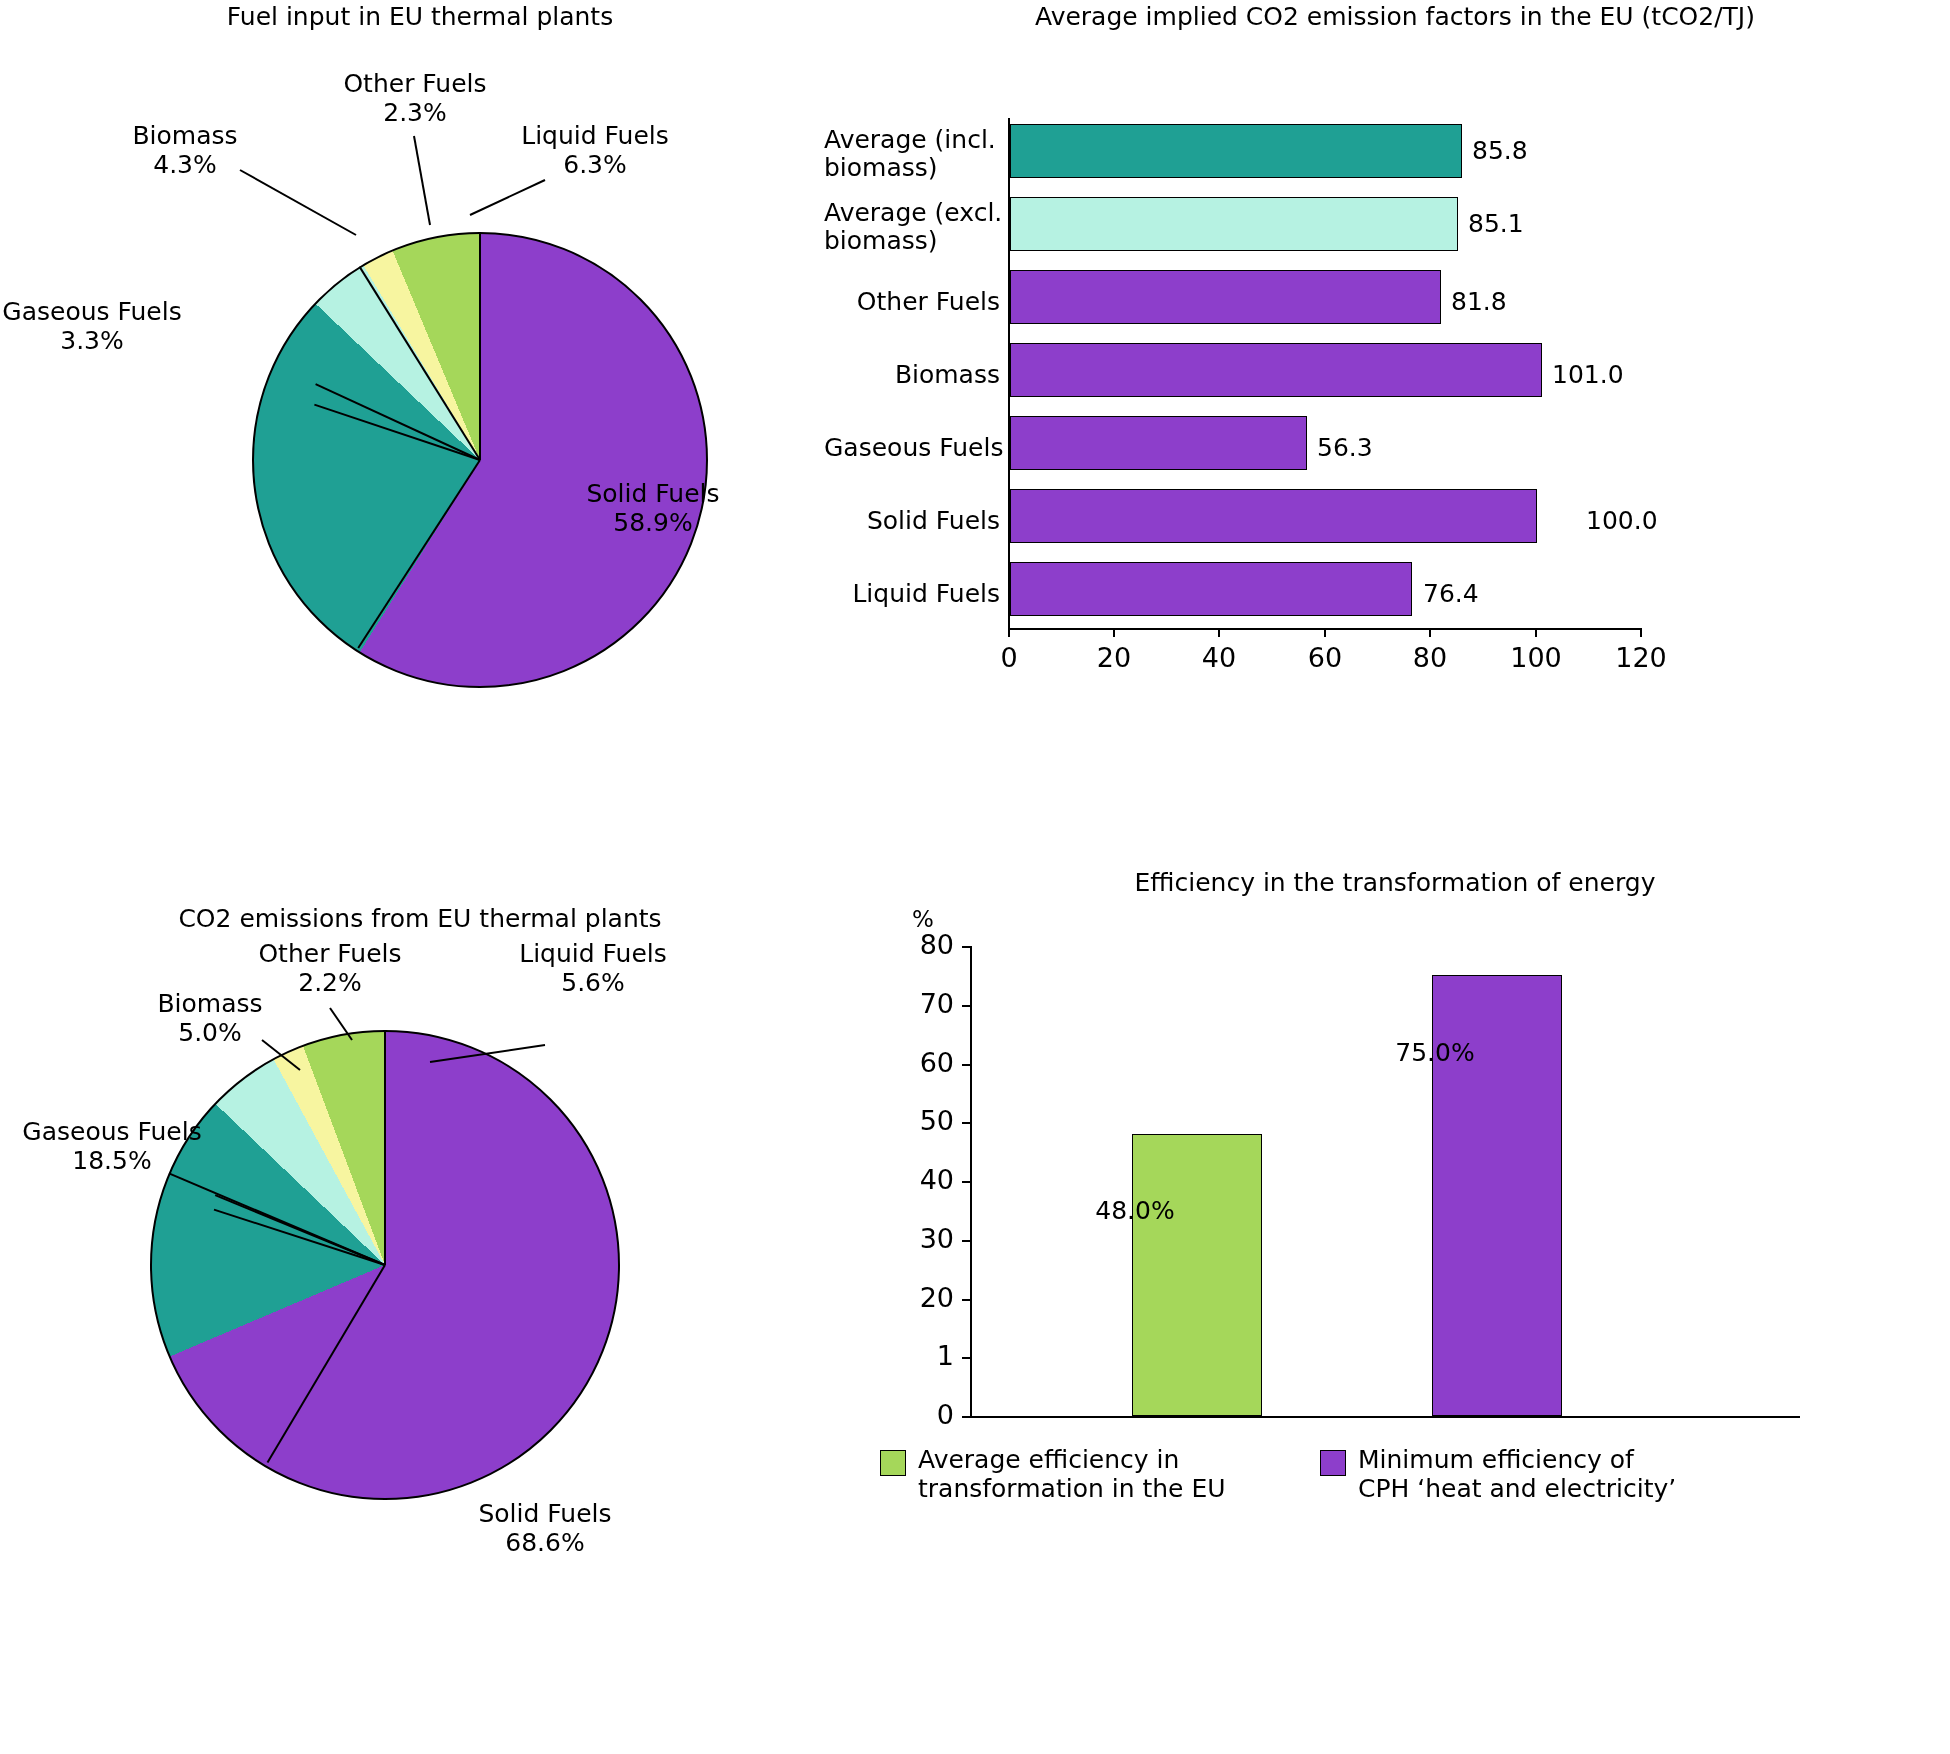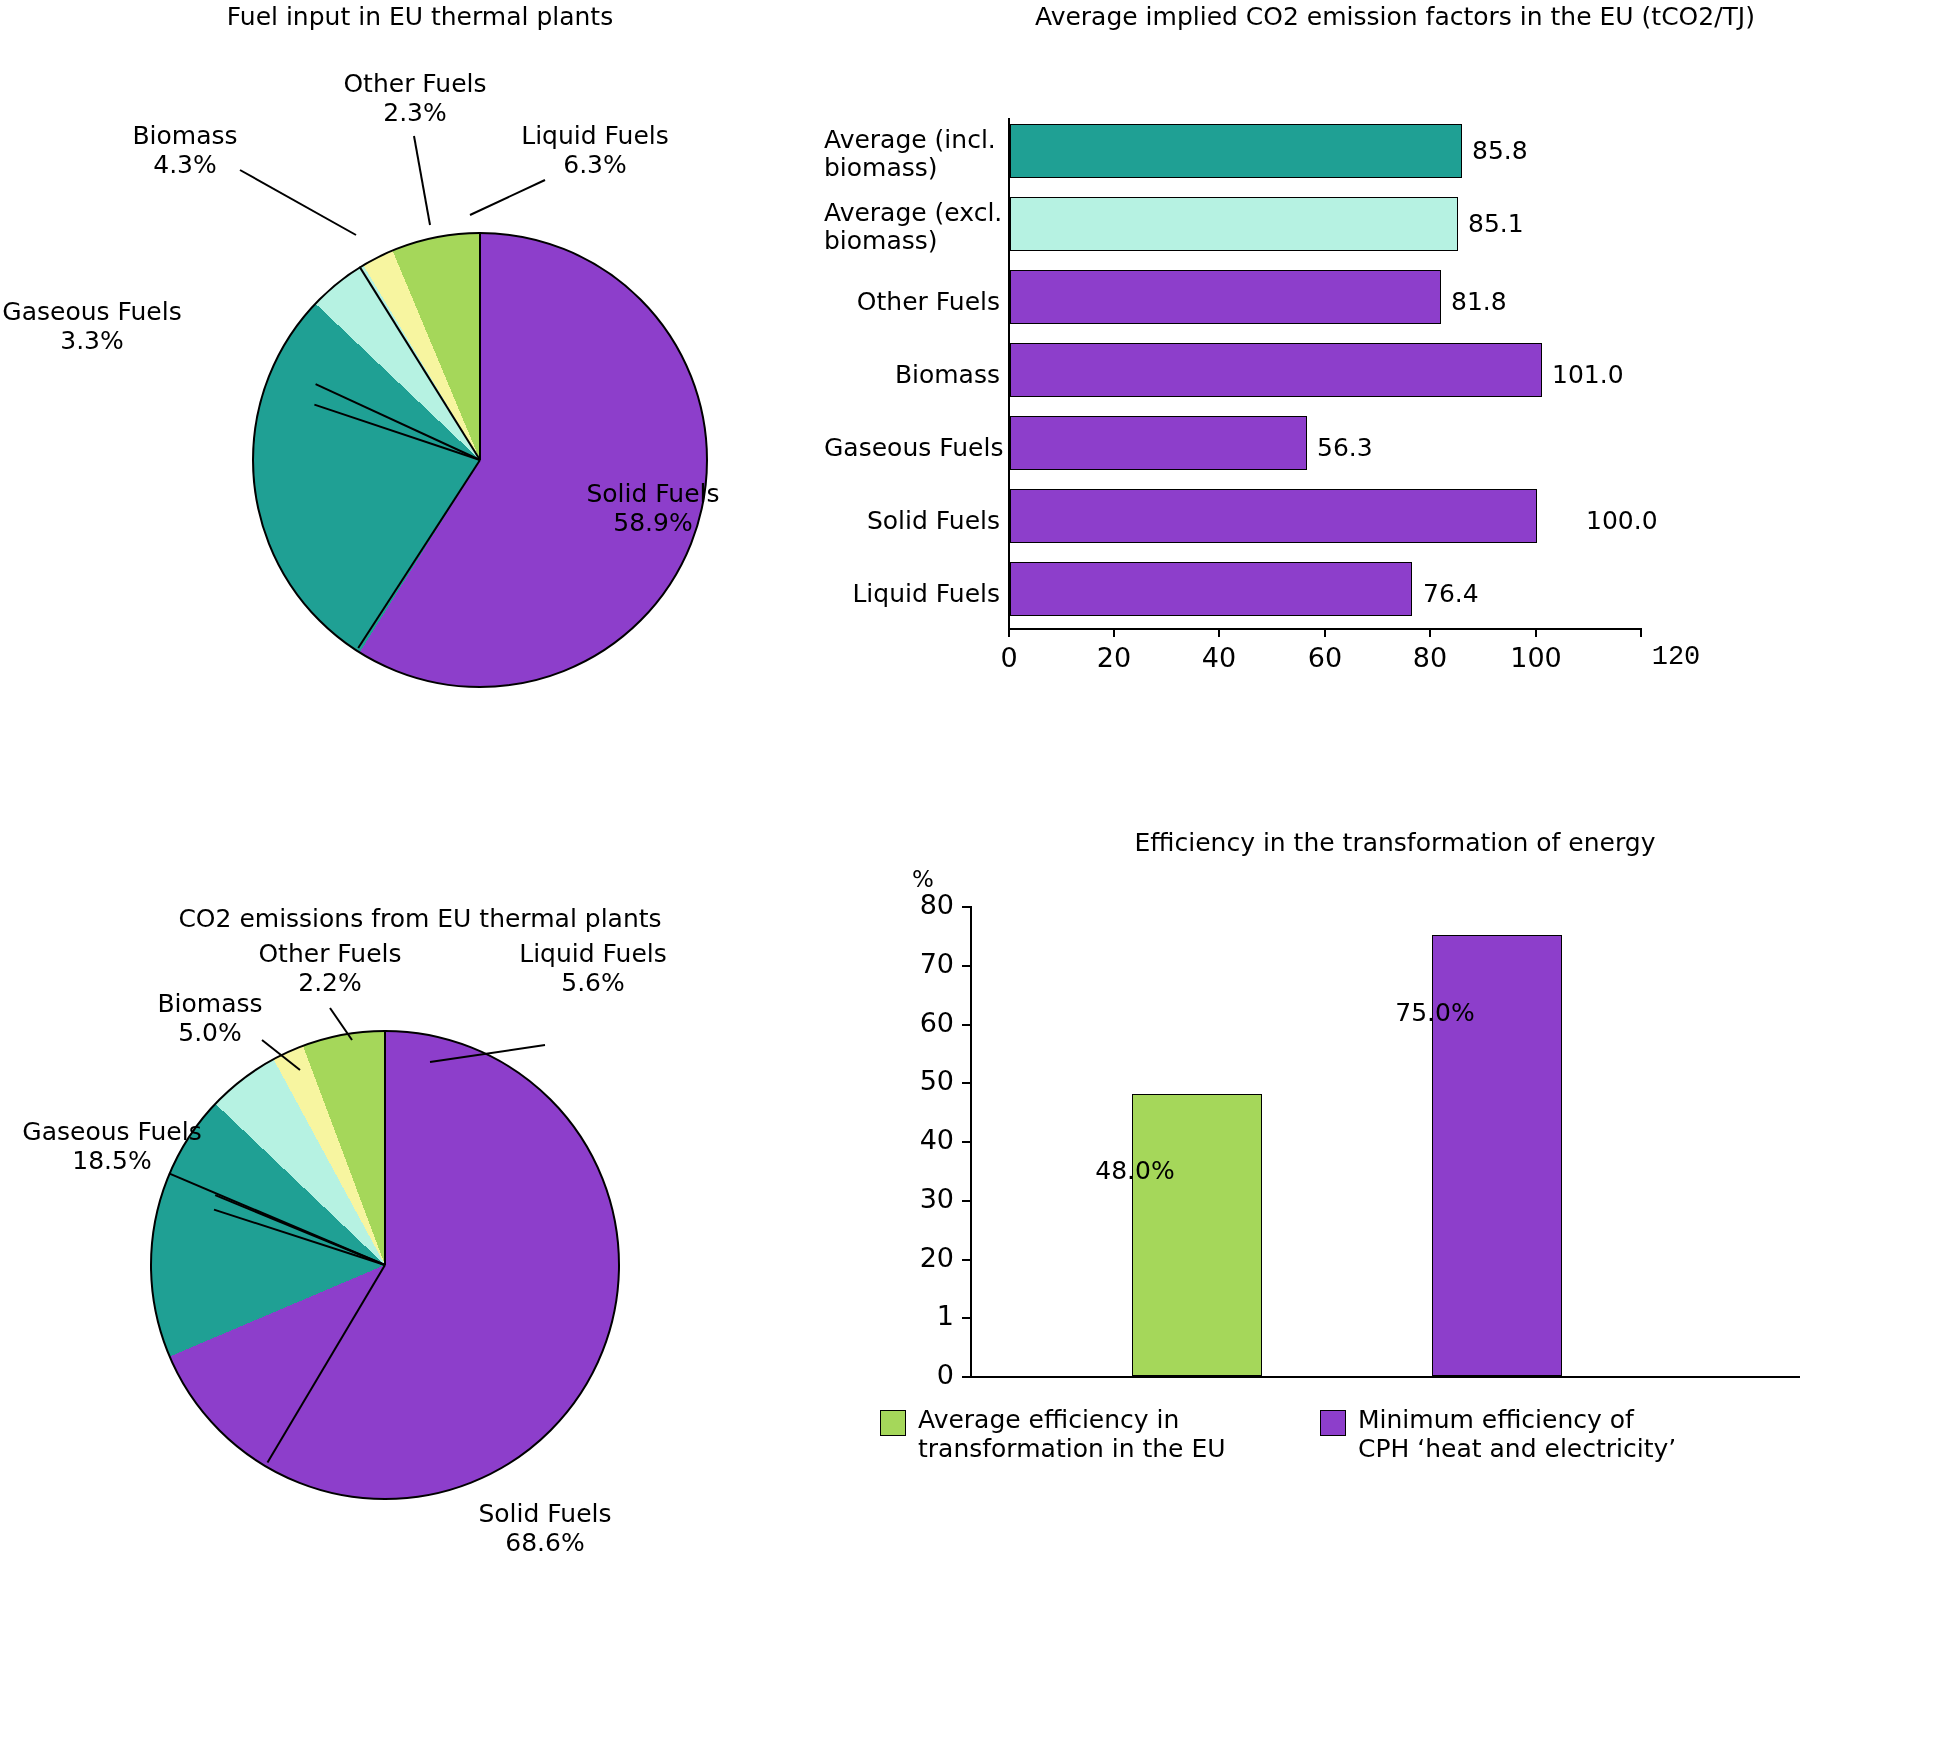--- a/index.html
+++ b/index.html
@@ -100,21 +100,21 @@
   .htick-lbl {
     position: absolute;
     top: 642px;
     font-size: 27px;
     text-align: center;
     width: 60px;
     margin-left: -30px;
   }
 
   
-  #panel-efficiency { left: 840px; top: 828px; width: 1110px; height: 874px; text-decoration: underline; }
+  #panel-efficiency { left: 840px; top: 868px; width: 1110px; height: 874px; text-decoration: underline; }
   #panel-efficiency .chart-title { position: absolute; left: 0; top: 0px; width: 1110px; }
 
   .pct-label {
     position: absolute;
     left: 72px;
     top: 38px;
     font-size: 23px;
   }
   .vplot {
     position: absolute;
@@ -293,21 +293,21 @@
   <div class="htick" style="left:589px;"></div>
   <div class="htick" style="left:695px;"></div>
   <div class="htick" style="left:800px;"></div>
 
   <div class="htick-lbl" style="left:169px;">0</div>
   <div class="htick-lbl" style="left:274px;">20</div>
   <div class="htick-lbl" style="left:379px;">40</div>
   <div class="htick-lbl" style="left:485px;">60</div>
   <div class="htick-lbl" style="left:590px;">80</div>
   <div class="htick-lbl" style="left:696px;">100</div>
-  <div class="htick-lbl" style="left:836px;font-family:Liberation Mono, monospace;">120</div>
+  <div class="htick-lbl" style="left:801px;">120</div>
 </div>
 
 <div class="panel" id="panel-co2-emissions">
   <div class="chart-title pie-title-b">CO2 emissions from EU thermal plants</div>
 
   <div class="pie-wrap">
     <div class="pie" style="left:150px; top:150px; width:470px; height:470px;
          background: conic-gradient(from 0deg,
            #8d3ecb 0deg 246.96deg,
            #1fa094 246.96deg 313.56deg,

